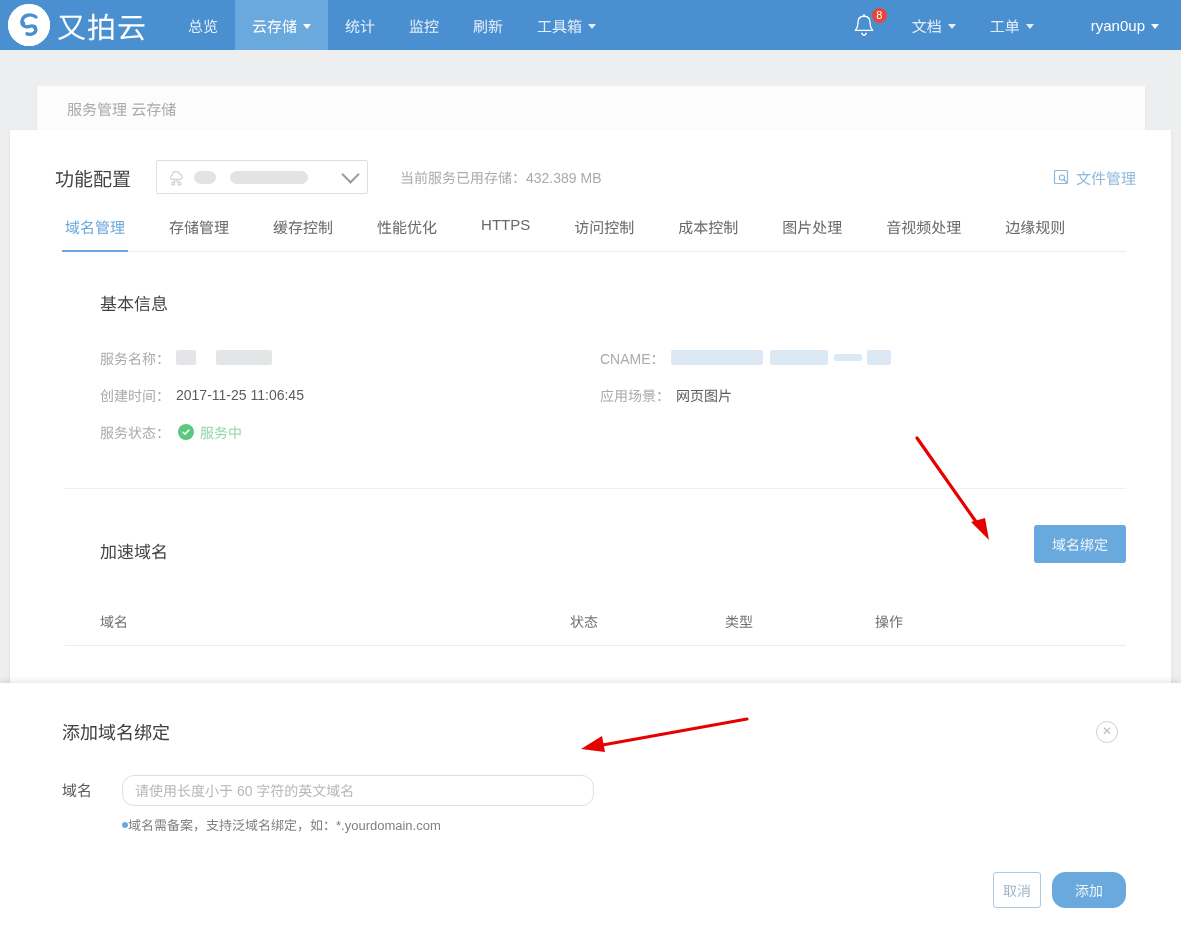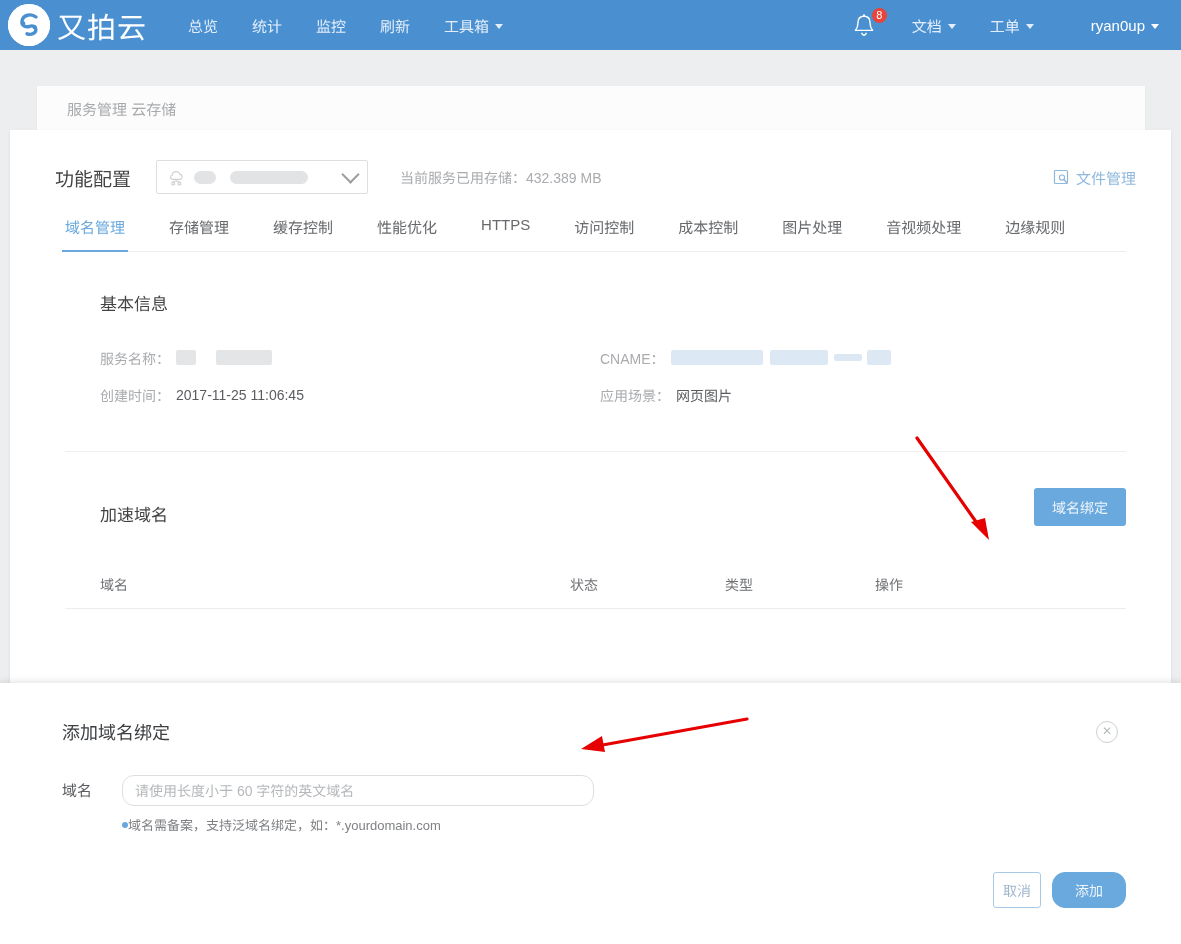--- a/index.html
+++ b/index.html
@@ -440,20 +440,24 @@
         <circle cx="26.6" cy="23.2" r="2.1" fill="#4a90d1"></circle>
       </svg>
     </div>
     <div class="logo-text">又拍云</div>
   </div>
 
   <div class="nav-items">
     <div class="nav-item">
       <span>总览</span>
     </div>
+    <div class="nav-item active">
+      <span>云存储</span>
+      <i class="caret"></i>
+    </div>
     <div class="nav-item">
       <span>统计</span>
     </div>
     <div class="nav-item">
       <span>监控</span>
     </div>
     <div class="nav-item">
       <span>刷新</span>
     </div>
     <div class="nav-item">
@@ -542,20 +546,31 @@
           <span class="info-label">服务名称：</span>
           <span class="redact" style="width:20px;margin-left:6px;"></span>
           <span class="redact" style="width:56px;margin-left:20px;"></span>
         </div>
 
         <div class="info-row">
           <span class="info-label">创建时间：</span>
           <span class="info-value">2017-11-25 11:06:45</span>
         </div>
 
+        <div class="info-row">
+          <span class="info-label">服务状态：</span>
+          <span class="badge-ok">
+            <span class="ok-circle">
+              <svg width="10" height="10" viewBox="0 0 10 10">
+                  <path d="M2 5.2 L4.1 7.1 L8 3" fill="none" stroke="#ffffff" stroke-width="1.5" stroke-linecap="round" stroke-linejoin="round"></path>
+                </svg>
+            </span>
+            <span>服务中</span>
+          </span>
+        </div>
       </div>
 
       <div class="info-col">
         <div class="info-row">
           <span class="info-label">CNAME：</span>
           <span class="redact blue" style="width:92px;margin-left:6px;"></span>
           <span class="redact blue" style="width:58px;margin-left:7px;"></span>
           <span class="redact blue" style="width:28px;height:7px;margin-left:6px;"></span>
           <span class="redact blue" style="width:24px;margin-left:5px;"></span>
         </div>

